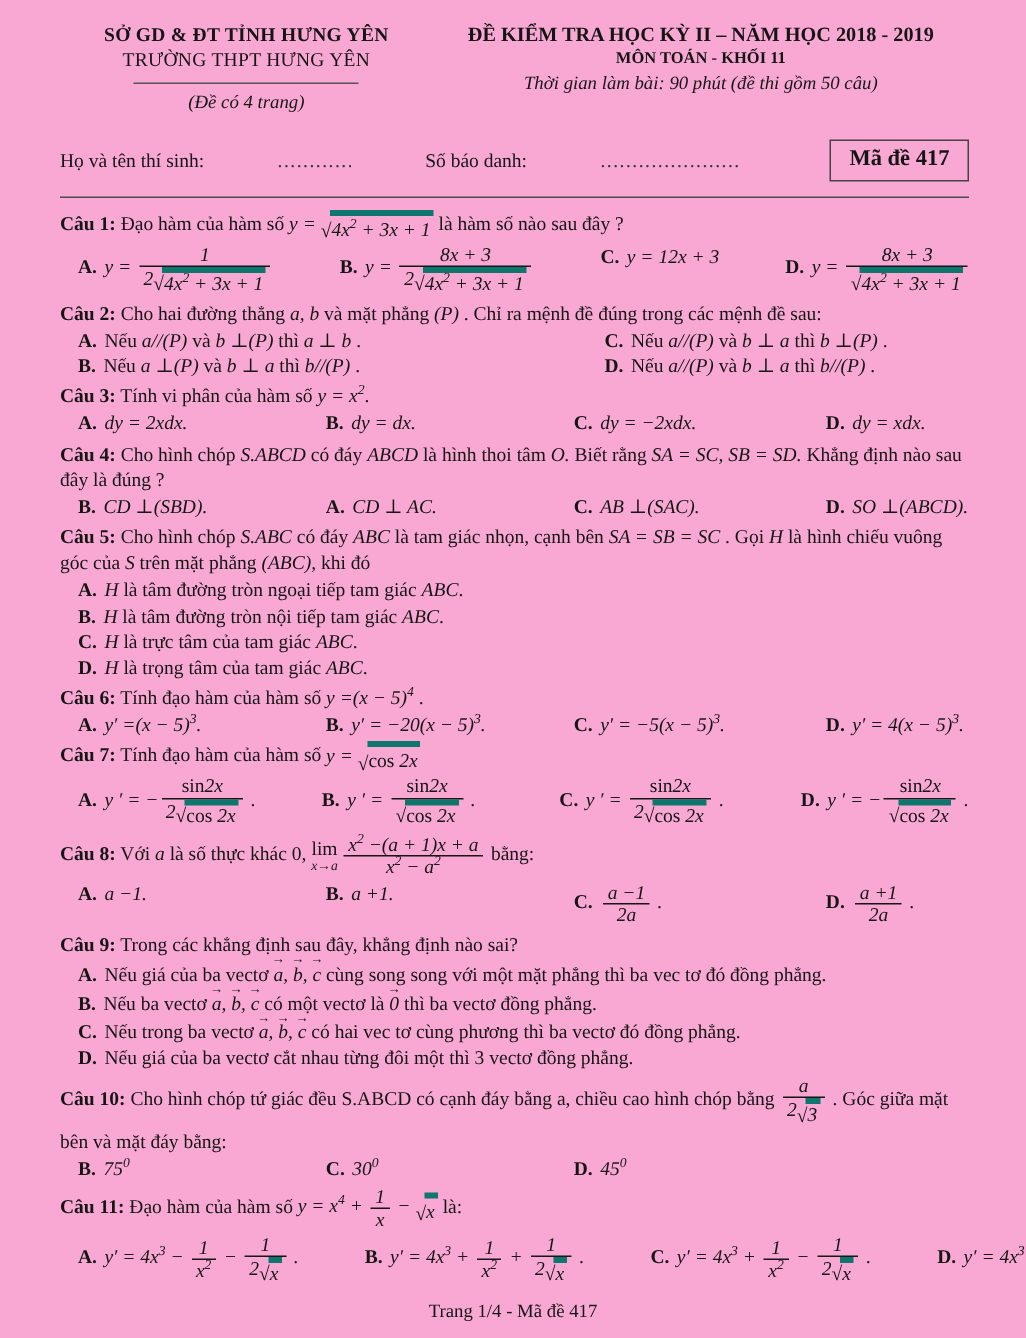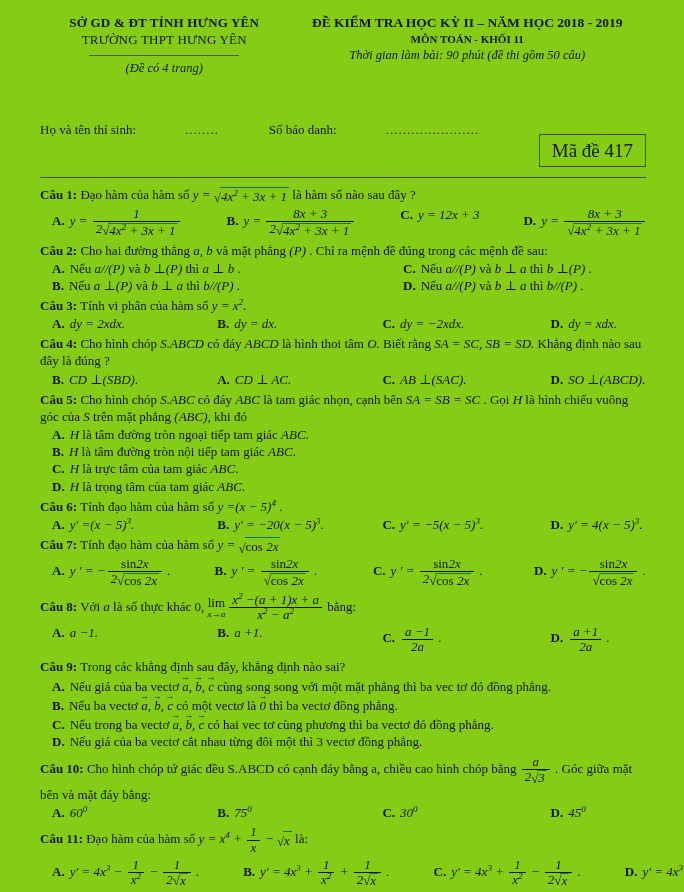--- a/index.html
+++ b/index.html
@@ -1,38 +1,38 @@
 <!DOCTYPE html>
 <html lang="vi"><head>
 <meta charset="utf-8">
 <style>
   html,body{margin:0;padding:0;background:#f6f6f4;}
   body{width:684px;height:892px;overflow:hidden;
        font-family:"Liberation Serif","DejaVu Serif",serif;
        color:#151515;font-size:13px;line-height:1.32;}
-  .page{box-sizing:border-box;width:684px;height:892px;background:#84cc16;
+  .page{box-sizing:border-box;width:684px;height:892px;background:#f9a8d4;
         padding:14px 38px 10px 40px;display:flex;flex-direction:column;}
   
   .hdr{display:flex;width:100%;}
   .hdr-left{width:41%;text-align:center;}
   .hdr-right{width:59%;text-align:center;}
   .hl1{font-weight:bold;font-size:13px;letter-spacing:.2px;}
   .hl2{font-size:13px;letter-spacing:.2px;}
   .hl-rule{width:150px;border-bottom:1.5px solid #555;margin:7px auto 4px auto;}
   .hl3{font-style:italic;font-size:12.5px;}
   .hr1{font-weight:bold;font-size:13.5px;}
   .hr2{font-weight:bold;font-size:11px;}
   .hr3{font-style:italic;font-size:12.5px;margin-top:1px;}
   
   .info{display:flex;align-items:center;margin-top:16px;gap:45px;}
   .dots{overflow:hidden;white-space:nowrap;color:#333;letter-spacing:1px;}
   .dots1{flex:1;margin:0 4px 0 4px;}
   .dots2{width:92px;margin-left:4px;}
-  .codebox{border:1.4px solid #444;font-weight:normal;padding:3px 12px;
-           margin-left:16px;white-space:nowrap;font-size:19px;margin-top:41px;}
+  .codebox{border:1.4px solid #444;font-weight:bold;padding:3px 12px;
+           margin-left:16px;white-space:nowrap;font-size:15px;}
   .rule-full{border:none;border-top:1.8px solid #4a4a4a;margin:10px 0 8px 0;}
   
   .content{flex:1;}
   .question{margin-bottom:3px;}
   .qbody{margin-bottom:1px;}
   .qnum{font-weight:bold;}
   .opts{display:grid;margin:1px 0 2px 12px;column-gap:6px;}
   .cols-4{grid-template-columns:1.27fr 1.27fr 1.3fr 1fr;gap:44px;}
   .cols-2{grid-template-columns:1.42fr 1fr;}
   .cols-1{grid-template-columns:1fr;}
@@ -41,21 +41,21 @@
   
   .math{font-style:italic;white-space:nowrap;}
   .math .rm{font-style:normal;}
   sup{font-size:.7em;line-height:0;}
   .frac{display:inline-block;vertical-align:middle;text-align:center;
         line-height:1.08;margin:1px 2px;}
   .frac .num{display:block;padding:0 3px 0 3px;border-bottom:1px solid #151515;}
   .frac .den{display:block;padding:0 3px;}
   .sqrt{display:inline-flex;align-items:flex-end;vertical-align:middle;}
   .sqrt .rad{font-style:normal;line-height:1.05;margin-right:-1px;}
-  .sqrt .rdc{border-top:1px solid #0f766e;padding:0 2px 0 1px;text-align:right;}
+  .sqrt .rdc{border-top:4px solid #0f766e;padding:0 2px 0 1px;text-align:right;}
   .lim{display:inline-flex;flex-direction:column;align-items:center;
        vertical-align:middle;line-height:1;margin-right:2px;}
   .lim .ltop{font-style:normal;text-align:right;}
   .lim .lsub{font-size:.7em;font-style:italic;margin-top:1px;}
   .vec{position:relative;display:inline-block;margin-top:2px;}
   .vec .va{position:absolute;top:-.62em;left:50%;transform:translateX(-50%);
            font-size:.68em;font-style:normal;line-height:1;}
   
   .footer{text-align:center;font-size:12.5px;padding-right:2px;margin-top:auto;}
 </style>
@@ -199,21 +199,20 @@
           <div class="opt"><span class="olabel">C.</span><span class="obody">Nếu trong ba vectơ <span class="math"><span class="vec"><span class="va">→</span>a</span>, <span class="vec"><span class="va">→</span>b</span>, <span class="vec"><span class="va">→</span>c</span></span> có hai vec tơ cùng phương thì ba vectơ đó đồng phẳng.</span></div>
           <div class="opt"><span class="olabel">D.</span><span class="obody">Nếu giá của ba vectơ cắt nhau từng đôi một thì 3 vectơ đồng phẳng.</span></div>
         </div>
       </div>
       <div class="question">
         <div class="qbody"><span class="qnum">Câu 10:</span> Cho hình chóp tứ giác đều S.ABCD có cạnh đáy bằng a, chiều cao hình chóp bằng <span class="math"><span class="frac"><span class="num">a</span><span class="den">2<span class="sqrt">
                   <span class="rad">√</span>
                   <span class="rdc">3</span>
                 </span></span></span></span>&nbsp;. Góc giữa mặt bên và mặt đáy bằng:</div>
         <div class="opts cols-4">
-          <div class="opt"><span class="olabel">A.</span><span class="obody"><span class="math">60<sup>0</sup></span></span></div>
           <div class="opt"><span class="olabel">B.</span><span class="obody"><span class="math">75<sup>0</sup></span></span></div>
           <div class="opt"><span class="olabel">C.</span><span class="obody"><span class="math">30<sup>0</sup></span></span></div>
           <div class="opt"><span class="olabel">D.</span><span class="obody"><span class="math">45<sup>0</sup></span></span></div>
         </div>
       </div>
       <div class="question">
         <div class="qbody"><span class="qnum">Câu 11:</span> Đạo hàm của hàm số <span class="math">y = x<sup>4</sup> + <span class="frac"><span class="num">1</span><span class="den">x</span></span> − <span class="sqrt">
               <span class="rad">√</span>
               <span class="rdc">x</span>
             </span></span> là:</div>

